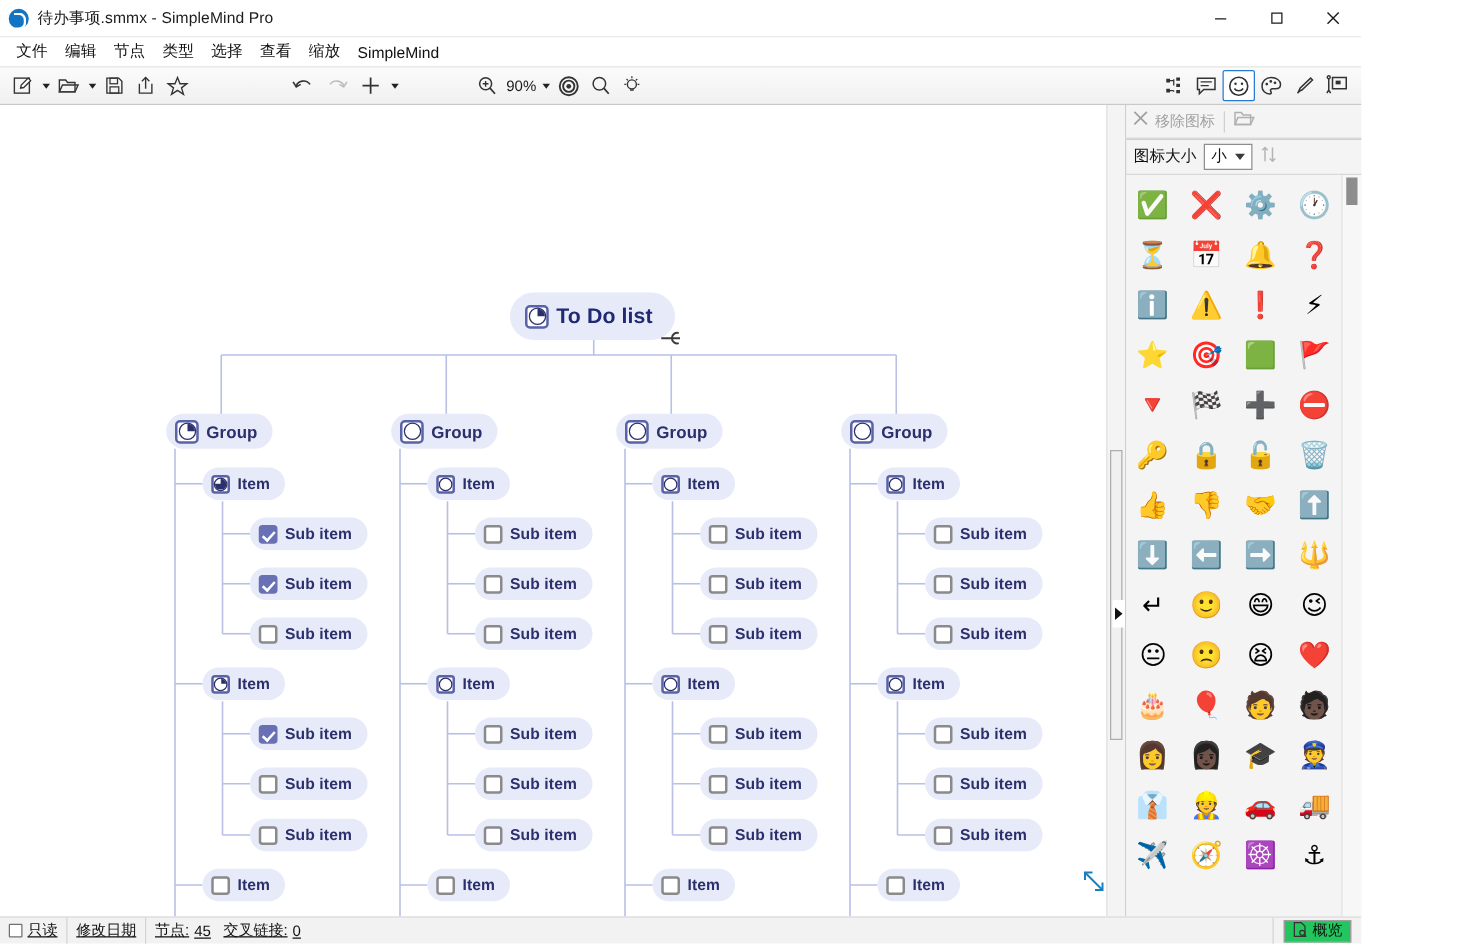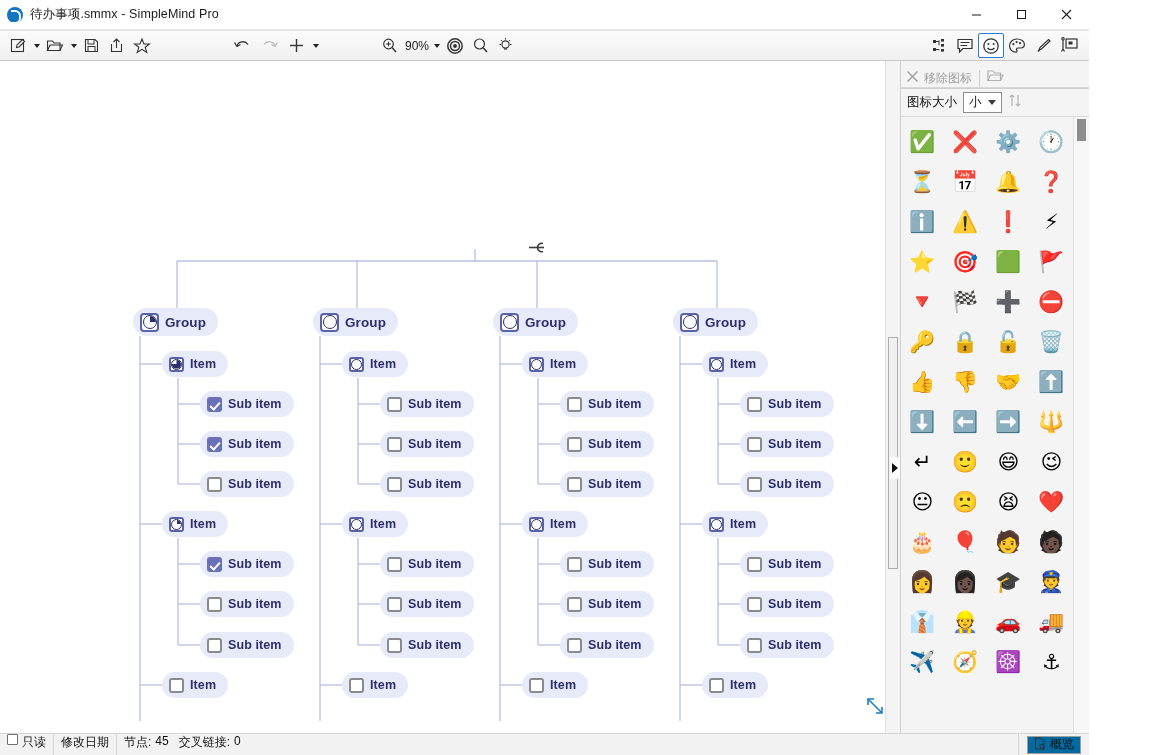--- a/index.html
+++ b/index.html
@@ -124,21 +124,21 @@
     position: absolute; right: 0px; top: 396px; width: 10px; height: 22px;
     background: #ffffff; display: flex; align-items: center; justify-content: center; z-index: 5;
   }
 
   
   .side-panel {
     width: 189px; flex: none; background: #f4f4f4; border-left: 1px solid #cfcfcf;
     display: flex; flex-direction: column;
   }
   .panel-top {
-    height: 27px; display: flex; align-items: flex-end; gap: 5px; padding: 0 5px;
+    height: 27px; display: flex; align-items: center; gap: 5px; padding: 0 5px;
     background: #f4f4f4; border-bottom: 1px solid #d8d8d8;
   }
   .panel-top .rm-label { font-size: 12px; color: #a0a0a0; }
   .vsep { width: 1px; height: 17px; background: #cfcfcf; margin: 0 2px; }
   .panel-tabs { display: flex; align-items: flex-end; height: 24px; padding-left: 4px; background: #f4f4f4; }
   .ptab {
     font-size: 12.5px; color: #1b1b1b; padding: 3px 7px 3px 7px; height: 23px;
     border: 1px solid transparent; background: transparent;
   }
   .ptab.active { background: #f4f4f4; border-color: #b9b9b9; border-bottom-color: #f4f4f4; }
@@ -165,28 +165,28 @@
     position: absolute; right: 0; top: 0; bottom: 0; width: 16px;
     background: #f7f7f7; border-left: 1px solid #e2e2e2;
   }
   .panel-thumb { position: absolute; left: 3px; width: 9px; top: 2px; height: 22px; background: #8d8d8d; }
 
   
   .statusbar {
     height: 22px; flex: none; display: flex; align-items: center;
     background: #f2f2f2; border-top: 1px solid #d4d4d4; font-size: 12px; color: #101010;
   }
-  .sb-cell { display: flex; gap: 4px; padding: 0 7px; height: 22px; border-right: 1px solid #d4d4d4; }
+  .sb-cell { display: flex; align-items: center; gap: 4px; padding: 0 7px; height: 22px; border-right: 1px solid #d4d4d4; text-decoration: underline; }
   .sb-cell.no-border { border-right: none; }
   .sb-chk { width: 11px; height: 11px; border: 1px solid #707070; background: #fff; border-radius: 1px; }
   .sb-spacer { flex: 1; border-right: 1px solid #d4d4d4; height: 22px; }
   .sb-right { display: flex; align-items: center; gap: 6px; padding: 0 8px; }
   .overview-btn {
     display: flex; align-items: center; gap: 4px; padding: 1px 6px; height: 18px;
-    border: 1px solid #9e9e9e; background: #0369a1; font-size: 12px;
+    border: 1px solid #9e9e9e; background: #22c55e; font-size: 12px;
   }
 </style>
 </head>
 <body>
 
 <div id="app">
 
   <div class="titlebar">
     <div class="app-logo"></div>
     <div class="title-text">待办事项.smmx - SimpleMind Pro</div>
@@ -203,20 +203,30 @@
       </div>
       <div class="win-btn close">
         <svg width="11" height="11" viewBox="0 0 11 11">
             <line x1="1" y1="1" x2="10" y2="10" stroke="currentColor" stroke-width="1.1"></line>
             <line x1="10" y1="1" x2="1" y2="10" stroke="currentColor" stroke-width="1.1"></line>
           </svg>
       </div>
     </div>
   </div>
 
+  <div class="menubar">
+    <div class="menu-item">文件</div>
+    <div class="menu-item">编辑</div>
+    <div class="menu-item">节点</div>
+    <div class="menu-item">类型</div>
+    <div class="menu-item">选择</div>
+    <div class="menu-item">查看</div>
+    <div class="menu-item">缩放</div>
+    <div class="menu-item">SimpleMind</div>
+  </div>
 
   <div class="toolbar">
     <div class="tb-btn">
       <svg width="17" height="17" viewBox="0 0 17 17">
           <rect x="1.5" y="2.5" width="12" height="12" fill="none" stroke="#333" stroke-width="1.1"></rect>
           <path d="M9 10 L14.5 4.5 L12.5 2.5 L7 8 L6.5 10.5 Z" fill="#fff" stroke="#333" stroke-width="1.1"></path>
         </svg>
     </div>
     <div class="tb-caret"></div>
     <div class="tb-btn">
@@ -422,20 +432,28 @@
             <line x1="718" y1="343" x2="740" y2="343"></line>
             <line x1="718" y1="383" x2="740" y2="383"></line>
             <line x1="718" y1="423" x2="740" y2="423"></line>
             <line x1="718" y1="477" x2="718" y2="584"></line>
             <line x1="718" y1="503" x2="740" y2="503"></line>
             <line x1="718" y1="543" x2="740" y2="543"></line>
             <line x1="718" y1="584" x2="740" y2="584"></line>
           </g>
         </svg>
 
+        <div class="node root" style="left:408px; top:150px;">
+          <span class="pie big">
+            <span class="disc">
+                <span class="fill fill-q1"></span>
+              </span>
+          </span>
+          <span class="lbl">To Do list</span>
+        </div>
         <div class="collapse-handle" style="left:528px; top:181px;">
           <svg width="18" height="11" viewBox="0 0 18 11">
               <line x1="1" y1="5.5" x2="9" y2="5.5" stroke="#3b3b3b" stroke-width="1.6"></line>
               <path d="M15 1.5 A4.2 4.2 0 1 0 15 9.5" fill="none" stroke="#3b3b3b" stroke-width="1.6"></path>
               <line x1="9" y1="5.5" x2="16" y2="5.5" stroke="#3b3b3b" stroke-width="1.6"></line>
             </svg>
         </div>
 
         <div class="node grp" style="left:133px; top:247px;">
           <span class="pie big">

